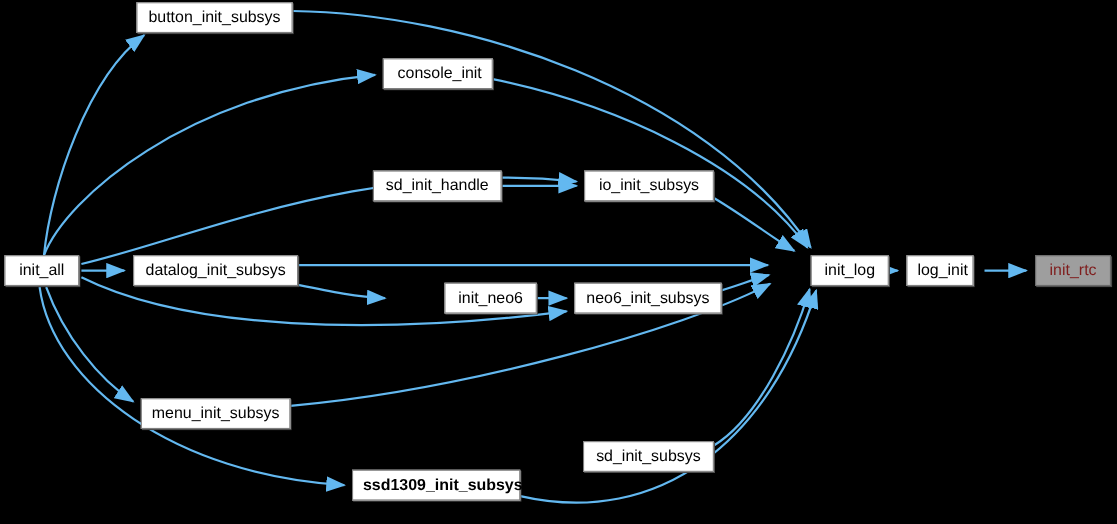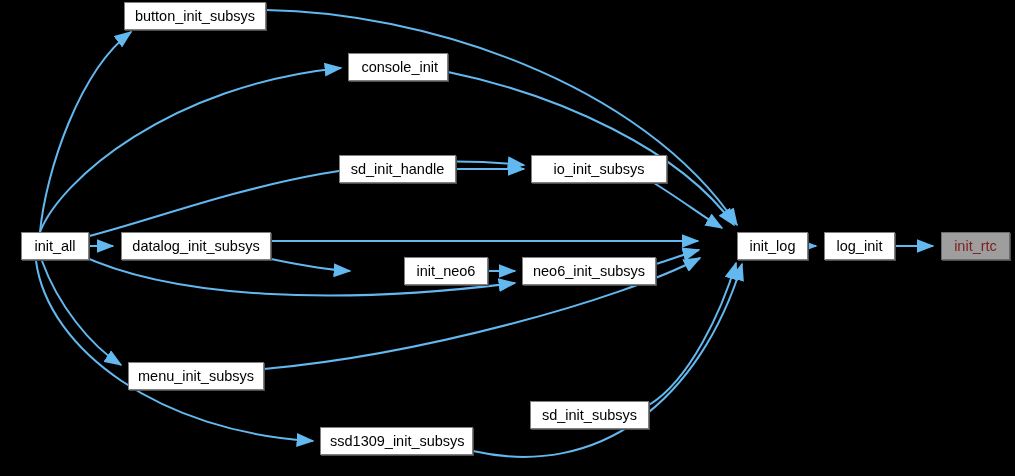--- a/index.html
+++ b/index.html
@@ -77,26 +77,26 @@
         <path d="M 473,451 C 600,480 700,400 742,264" fill="none" stroke="#63b8f0" stroke-width="2" marker-end="url(#arrowhead)"></path>
         <path d="M 776,246 L 816,246" fill="none" stroke="#63b8f0" stroke-width="2" marker-end="url(#arrowhead)"></path>
         <path d="M 895,246 L 933,246" fill="none" stroke="#63b8f0" stroke-width="2" marker-end="url(#arrowhead)"></path>
       </g>
   </svg>
 
   <div id="nodes-group">
       <div class="gnode" style="left: 124px; top: 2px; width: 142px;">button_init_subsys</div>
       <div class="gnode" style="left: 348px; top: 53px; width: 100px; text-align: right;">console_init</div>
       <div class="gnode" style="left: 339px; top: 155px; width: 117px;">sd_init_handle</div>
-      <div class="gnode" style="left: 531px; top: 155px; width: 136px;">io_init_subsys</div>
-      <div class="gnode" style="left: 21px; top: 232px; width: 68px;">init_all</div>
+      <div class="gnode" style="left: 531px; top: 155px; width: 118px;">io_init_subsys</div>
+      <div class="gnode" style="left: 4px; top: 232px; width: 68px;">init_all</div>
       <div class="gnode" style="left: 121px; top: 232px; width: 150px;">datalog_init_subsys</div>
       <div class="gnode" style="left: 737px; top: 232px; width: 71px;">init_log</div>
-      <div class="gnode" style="left: 824px; top: 232px; width: 71px;">log_init</div>
+      <div class="gnode" style="left: 824px; top: 232px; width: 61px;">log_init</div>
       <div class="gnode current" style="left: 941px; top: 232px; width: 69px;">init_rtc</div>
       <div class="gnode" style="left: 357px; top: 257px; width: 84px; margin-left: 47px;">init_neo6</div>
       <div class="gnode" style="left: 522px; top: 257px; width: 134px;">neo6_init_subsys</div>
       <div class="gnode" style="left: 128px; top: 362px; width: 136px;">menu_init_subsys</div>
       <div class="gnode" style="left: 530px; top: 401px; width: 119px;">sd_init_subsys</div>
-      <div class="gnode" style="left: 320px; top: 427px; width: 153px;">ssd1309_init_subsys</div>
+      <div class="gnode" style="left: 320px; top: 427px; width: 153px; font-weight: bold;">ssd1309_init_subsys</div>
     </div>
 
 </div>
 
 </body></html>

